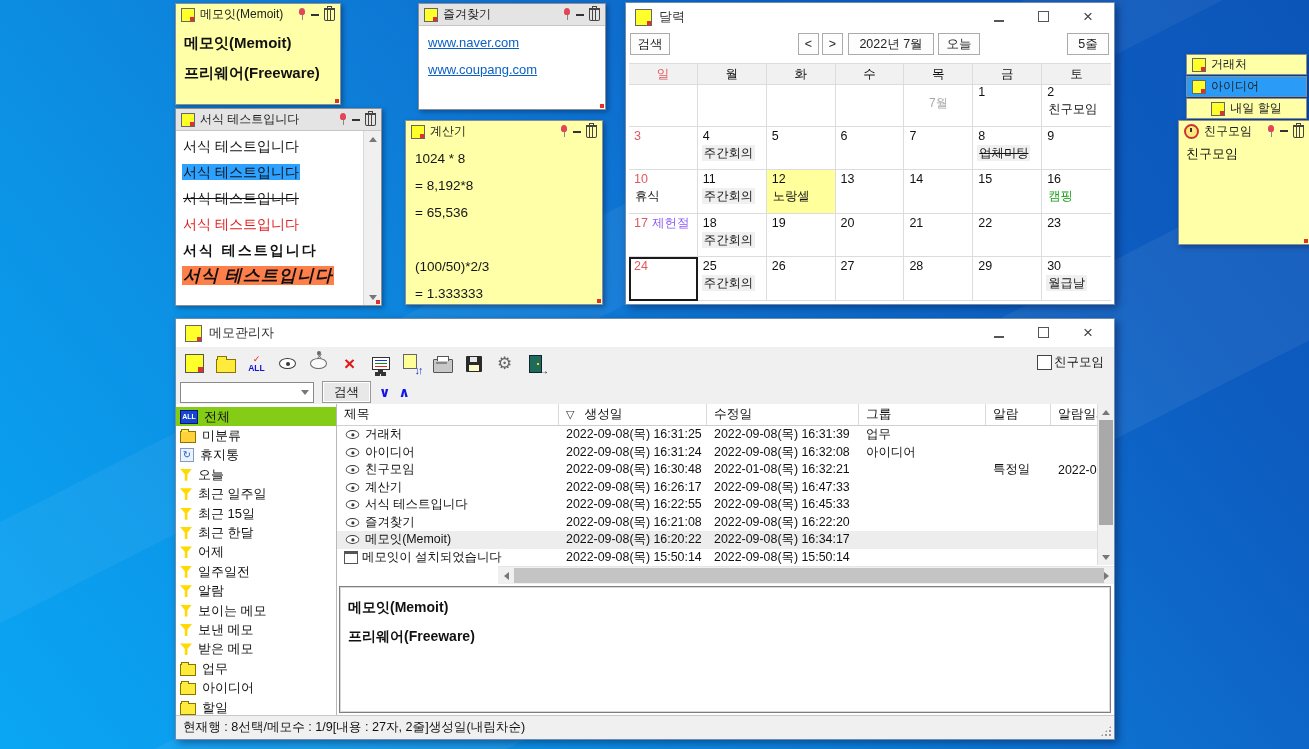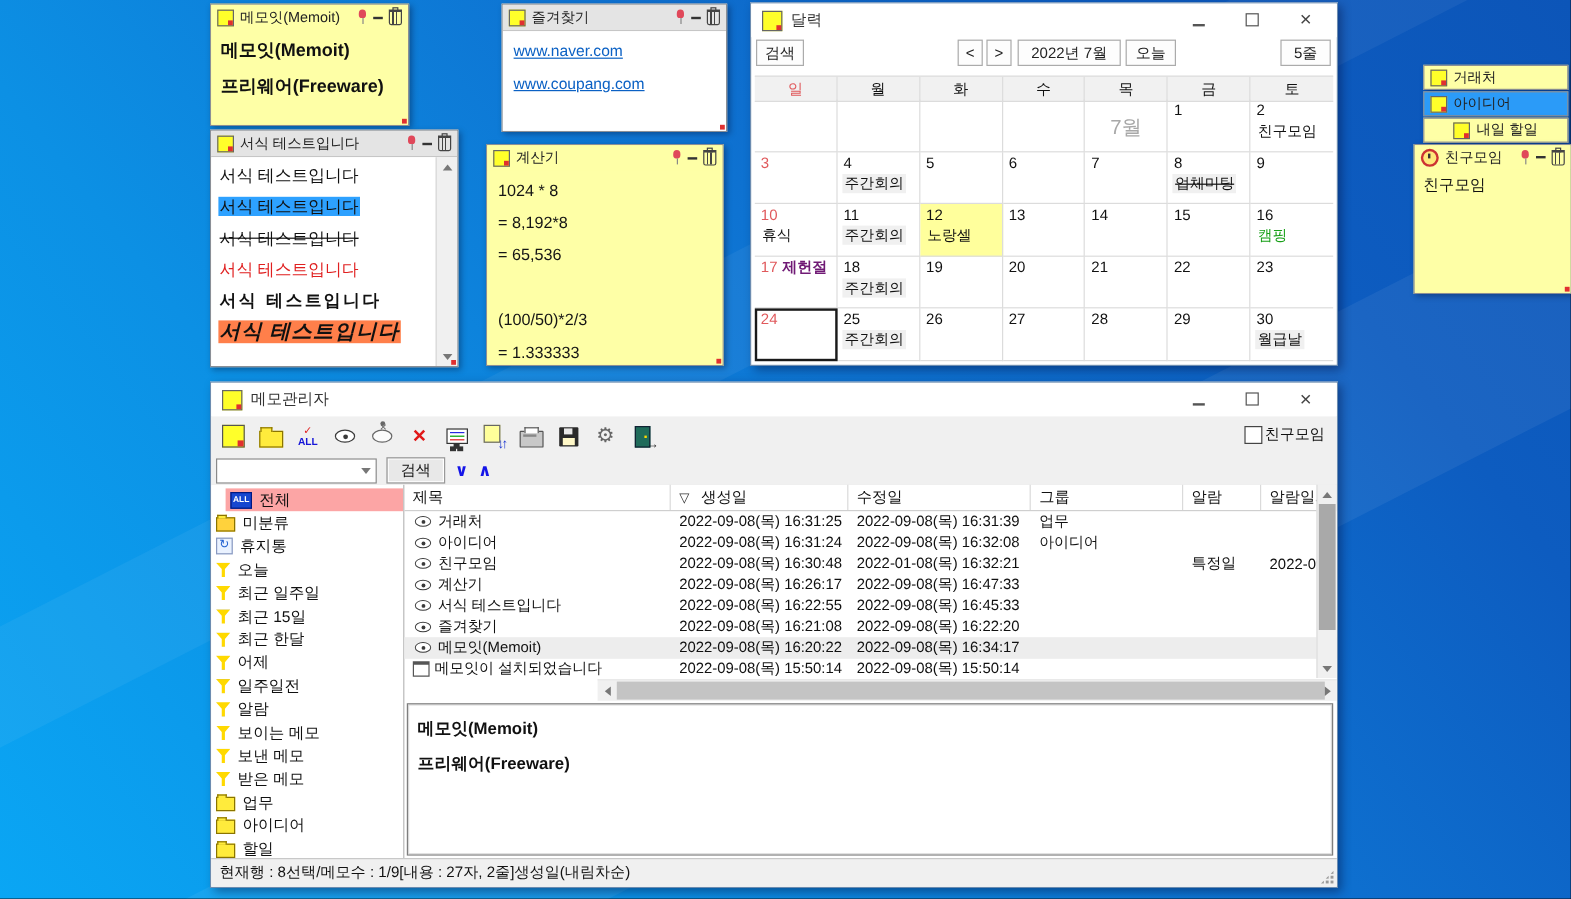--- a/index.html
+++ b/index.html
@@ -84,37 +84,37 @@
   .cal-cell{border-right:1px solid #DCDCDC;border-bottom:1px solid #DCDCDC;position:relative;font-size:12.5px;overflow:hidden;}
   .cal-cell:nth-child(7n){border-right:none;}
   .cal-cell .dno{padding:2px 0 0 5px;line-height:15px;}
   .cal-cell.sun .dno{color:#E0595C;}
   .cal-cell.cell-yellow{background:#FFFF9C;}
   .cal-cell.sel{outline:2px solid #1a1a1a;outline-offset:-2px;z-index:1;}
   .ev{margin:1px 2px 0 4px;line-height:16px;font-size:12.3px;display:inline-block;padding:0 2px;}
   .ev-gray{background:#F0F0F0;}
   .ev-gray-strike{background:#F0F0F0;text-decoration:line-through;}
   .ev-green{color:#18A018;}
-  .wm{position:absolute;left:0;right:0;top:12px;text-align:center;color:#A8A8A8;font-size:17px;}
-  .inline-ev{color:#701a75;margin-left:4px;font-weight:bold;}
+  .wm{position:absolute;left:0;right:0;top:12px;text-align:center;color:#A8A8A8;font-size:12px;}
+  .inline-ev{color:#8b5cf6;margin-left:4px;}
 
   
   .m-toolbar{position:absolute;left:0;right:0;top:28px;height:33px;background:#F0F0F0;border-bottom:1px solid #E2E2E2;display:flex;align-items:center;gap:6px;padding-left:6px;}
   .tbi{width:25px;height:25px;display:flex;align-items:center;justify-content:center;flex:none;}
   .aot{position:absolute;right:10px;top:35px;display:flex;align-items:center;gap:2px;font-size:12.5px;}
   .cbx{width:13px;height:13px;border:1px solid #444;background:#fff;display:inline-block;}
   .m-searchrow{position:absolute;left:0;right:0;top:61px;height:24px;background:#F0F0F0;display:flex;align-items:center;gap:8px;padding-left:4px;border-bottom:1px solid #D8D8D8;}
   .combo{width:132px;height:19px;background:#fff;border:1px solid #8a8a8a;position:relative;}
   .combo .tri-d{position:absolute;right:4px;top:7px;}
   .sbtn{width:47px;height:20px;background:#E8E8E8;border:1px solid #999;display:flex;align-items:center;justify-content:center;font-size:12.5px;box-shadow:inset 0 0 0 1px #fff;}
   .chev{color:#1414E8;font-weight:bold;font-size:14px;line-height:1;}
   .m-main{position:absolute;left:0;right:0;top:85px;bottom:23px;background:#fff;}
   .tree{position:absolute;left:0;top:0;bottom:0;width:161px;border-right:1px solid #B8B8B8;padding-top:3px;box-sizing:border-box;overflow:hidden;}
   .titem{display:flex;align-items:center;gap:6px;height:19.4px;padding-left:4px;font-size:13px;white-space:nowrap;}
-  .titem.sel{background:#fca5a5;margin-left:12px;}
+  .titem.sel{background:#84cc16;}
   .tpane{position:absolute;left:161px;right:0;top:0;}
   .t-hdr,.t-row{display:grid;grid-template-columns:222px 148px 152px 127px 65px 1fr;}
   .t-hdr{height:21px;border-bottom:1px solid #CFCFCF;}
   .t-hdr>div{display:flex;align-items:center;padding-left:7px;font-size:12.7px;border-right:1px solid #DADADA;white-space:nowrap;overflow:hidden;}
   .t-hdr .sortg{color:#333;margin-right:10px;font-size:11px;}
   .t-row{height:17.5px;align-items:center;}
   .t-row.sel{background:#EDEDED;}
   .t-row>div{padding-left:7px;font-size:12.4px;white-space:nowrap;overflow:hidden;display:flex;align-items:center;gap:4px;}
   .t-vscroll{position:absolute;right:0;top:0;width:16px;height:161px;background:#F0F0F0;border-left:1px solid #DDD;}
   .t-vscroll .thumb{position:absolute;left:1px;right:1px;top:16px;bottom:40px;background:#A9A9A9;}

